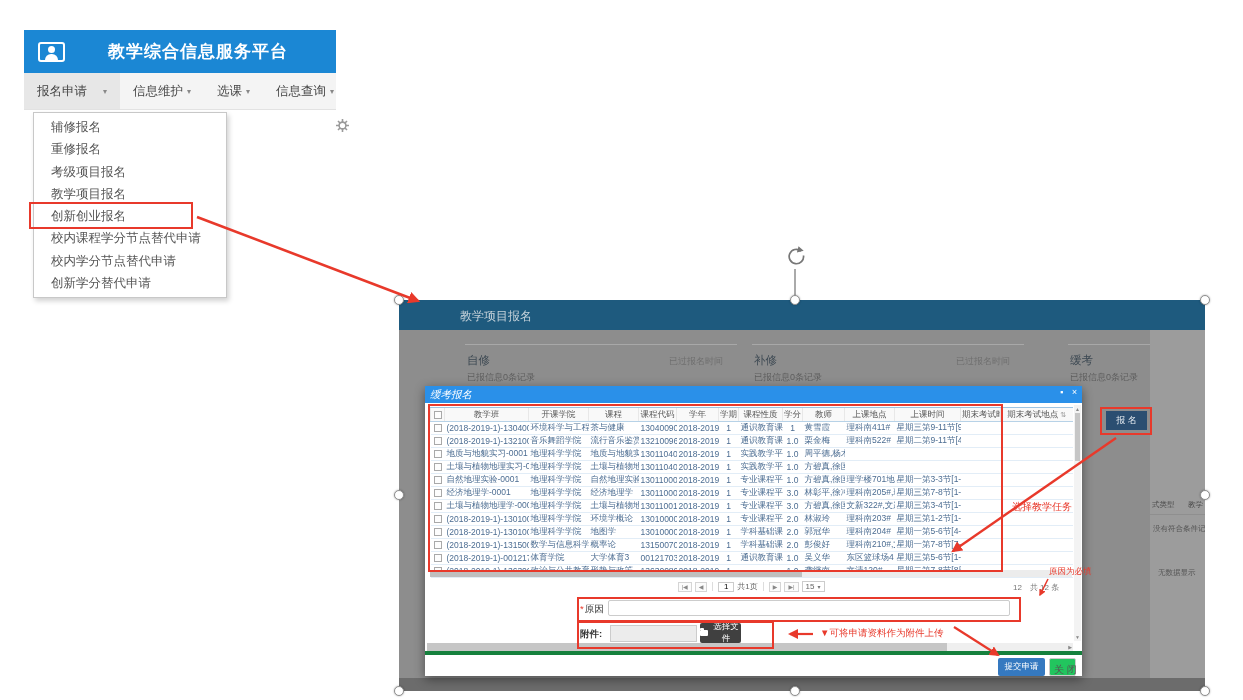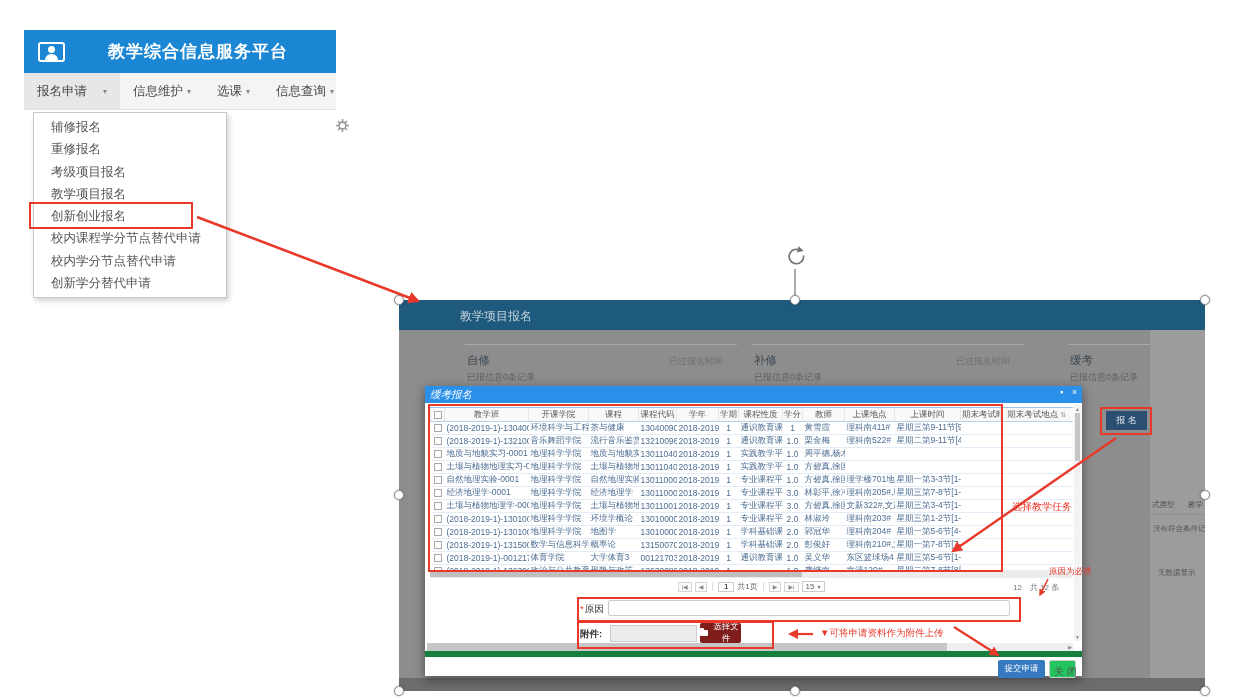--- a/index.html
+++ b/index.html
@@ -102,38 +102,38 @@
 
   .form-row label { font-size:9.5px; color:#333; }
   .reason-row label { position:absolute; left:155px; top:217px; }
   .reason-row label em { color:#e8392b; font-style:normal; margin-right:1px; }
   .reason-input { position:absolute; left:183px; top:214px; width:402px; height:16px;
     border:1px solid #ccc; border-radius:2px; font-size:9px; font-family:inherit; padding:0 3px; }
   .attach-row label { position:absolute; left:155px; top:242px; font-weight:bold; }
   .file-box { position:absolute; left:185px; top:239px; width:87px; height:17px;
     background:#ececec; border:1px solid #ccc; }
   .choose-file { position:absolute; left:275px; top:237px; width:41px; height:20px;
-    background:#7f1d1d; color:#fff; border:none; border-radius:2px; font-size:8.5px;
+    background:#404040; color:#fff; border:none; border-radius:2px; font-size:8.5px;
     font-family:inherit; cursor:pointer; display:flex; align-items:center; justify-content:center; gap:3px; }
   .folder-icon { width:9px; height:6px; background:#fff; border-radius:1px; position:relative; display:inline-block; }
   .folder-icon::before { content:""; position:absolute; left:0; top:-2px; width:4px; height:2px;
     background:#fff; border-radius:1px 1px 0 0; }
   .upload-note { position:absolute; left:395px; top:241px; font-size:9.5px; color:#e8392b; white-space:nowrap; }
 
   .modal-hscroll { position:absolute; left:2px; top:257px; width:646px; height:8px; background:#efefef; }
   .modal-hscroll .thumb { width:520px; height:8px; background:#c6c6c6; }
   .modal-hscroll .sr { position:absolute; right:1px; top:1px; font-size:5px; color:#888; }
   .modal-vscroll { position:absolute; left:649px; top:19px; width:7px; height:236px; background:#f3f3f3;
     display:flex; flex-direction:column; align-items:center; }
   .modal-vscroll span { font-size:5px; color:#888; line-height:8px; }
   .modal-vscroll .vthumb { width:5px; height:48px; background:#c6c6c6; }
   .modal-vscroll span:last-child { margin-top:auto; }
 
   .modal-footer { position:absolute; left:0; top:265px; width:657px; height:25px;
-    border-top:6px solid #15803d; }
+    border-top:4px solid #15803d; }
   .submit-btn { position:absolute; left:573px; top:3px; width:47px; height:18px; background:#3579c0;
     color:#fff; border:none; border-radius:2px; font-size:8.5px; font-family:inherit; cursor:pointer; white-space:nowrap; }
   .close-btn { position:absolute; left:624px; top:3px; width:27px; height:18px; background:#22c55e;
     color:#555; border:1px solid #ccc; border-radius:2px; font-size:10px; font-family:inherit;
     cursor:pointer; white-space:nowrap; padding:4px; }
 
   
   .table-box { left:29px; top:104px; width:575px; height:168px; }
   .apply-box { left:701px; top:107px; width:52px; height:28px; }
   .reason-box { left:178px; top:297px; width:444px; height:25px; }

